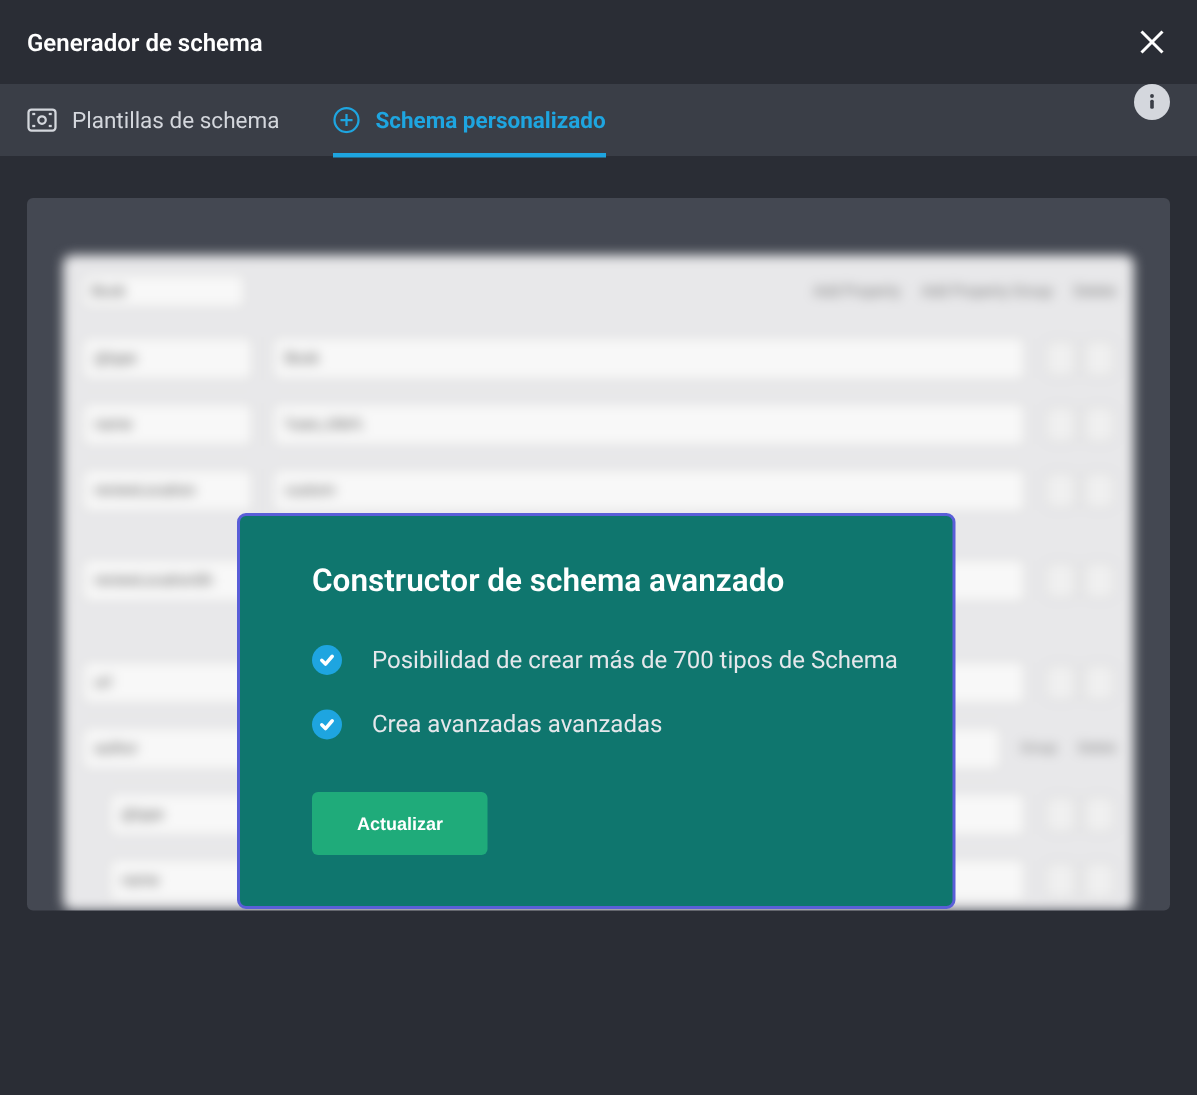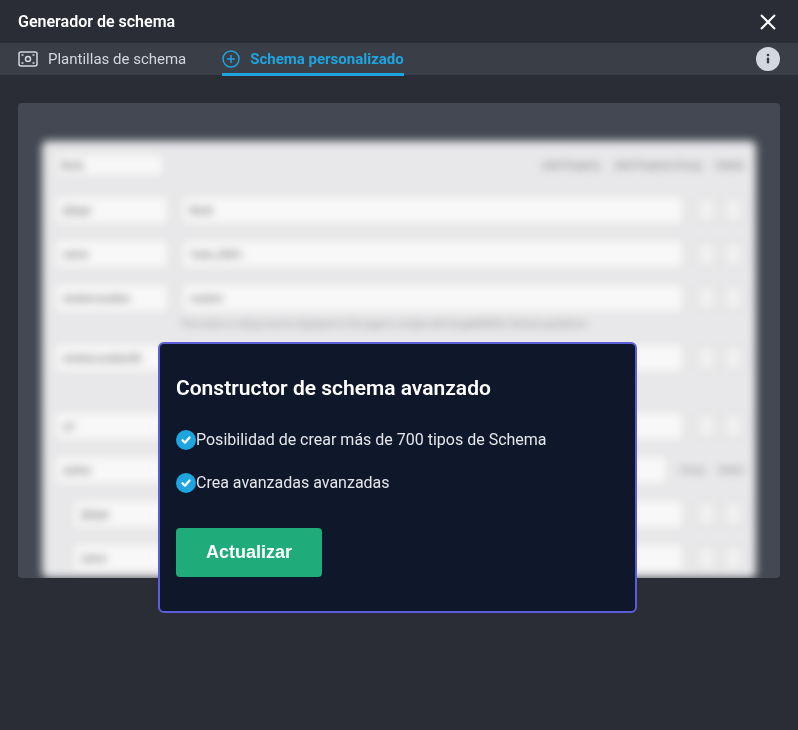--- a/index.html
+++ b/index.html
@@ -5,43 +5,43 @@
   * { box-sizing: border-box; margin: 0; padding: 0; }
   body {
     width: 798px;
     height: 730px;
     background: #2a2d35;
     font-family: -apple-system, BlinkMacSystemFont, "Segoe UI", Roboto, sans-serif;
     overflow: hidden;
     position: relative;
   }
   .header {
-    height: 43px;
+    height: 56px;
     display: flex;
     align-items: center;
     justify-content: space-between;
     padding: 0 18px;
     background: #2a2d35;
   }
   .header-title {
     color: #fff;
     font-size: 16px;
     font-weight: 600;
   }
   .close-btn {
     color: #fff;
     cursor: pointer;
     width: 24px;
     height: 24px;
   }
   .tabs-bar {
-    height: 32px;
+    height: 48px;
     background: #3a3e47;
     display: flex;
-    align-items: center;
+    align-items: flex-start;
     padding: 0 18px;
     gap: 36px;
     position: relative;
   }
   .tab {
     display: flex;
     align-items: center;
     gap: 10px;
     height: 100%;
     color: #d4d7dd;
@@ -170,36 +170,36 @@
     margin-bottom: 14px;
   }
   .blur-nested {
     margin-left: 18px;
   }
   .modal {
     position: absolute;
     left: 158px;
     top: 342px;
     width: 479px;
-    background: #0f172a;
+    background: #0f766e;
     border: 2px solid #5a5ed8;
     border-radius: 6px;
-    padding: 32px 32px 34px 16px;
+    padding: 32px 32px 34px 48px;
     z-index: 10;
   }
   .modal-title {
     color: #fff;
     font-size: 21px;
     font-weight: 600;
     margin-bottom: 28px;
   }
   .feature-item {
     display: flex;
     align-items: flex-start;
-    gap: 0;
+    gap: 20px;
     color: #e5e7eb;
     font-size: 16px;
     line-height: 1.45;
     margin-bottom: 20px;
   }
   .check-badge {
     width: 20px;
     height: 20px;
     border-radius: 50%;
     background: #1ea5e0;
@@ -207,21 +207,21 @@
     align-items: center;
     justify-content: center;
     flex-shrink: 0;
     margin-top: 2px;
   }
   .upgrade-btn {
     margin-top: 14px;
     padding: 14px 30px;
     background: #1fab7a;
     color: #fff;
-    font-size: 18px;
+    font-size: 12px;
     font-weight: 600;
     border: none;
     border-radius: 4px;
     cursor: pointer;
   }
 </style>
 </head>
 <body>
 
 <div class="header">

